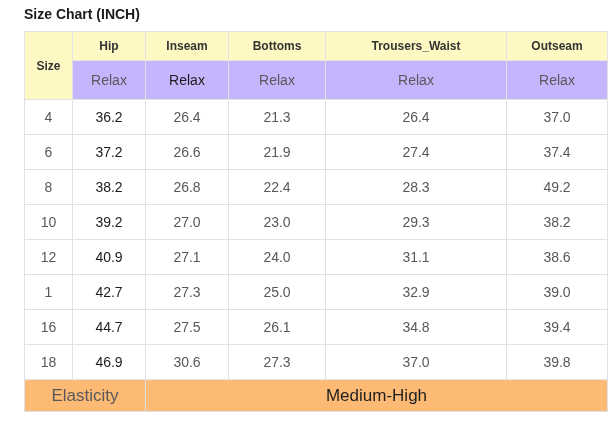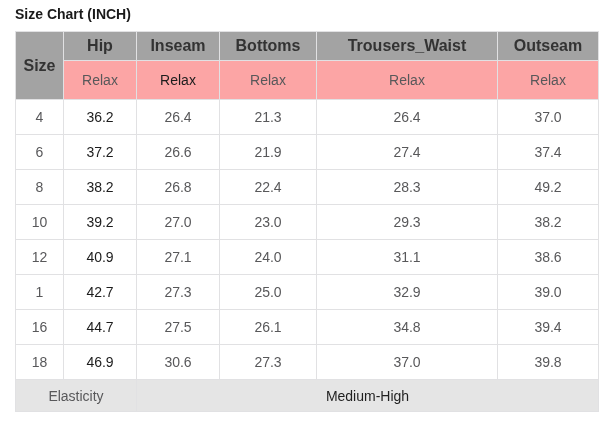--- a/index.html
+++ b/index.html
@@ -6,21 +6,21 @@
   html, body { background: #ffffff; }
   body {
     width: 614px;
     height: 429px;
     font-family: "Liberation Sans", "DejaVu Sans", sans-serif;
     overflow: hidden;
   }
   .page {
     width: 614px;
     height: 429px;
-    padding: 6px 14px 0 15px;
+    padding: 6px 14px 0 24px;
   }
   .chart-title {
     font-size: 14px;
     font-weight: bold;
     color: #1a1a1a;
     line-height: 16px;
     margin-bottom: 9px;
   }
   table.size-chart {
     border-collapse: collapse;
@@ -37,45 +37,45 @@
   
   col.c-size { width: 48px; }
   col.c-hip { width: 73px; }
   col.c-inseam { width: 83px; }
   col.c-bottoms { width: 97px; }
   col.c-trousers { width: 181px; }
   col.c-outseam { width: 101px; }
   
   tr.header-row th {
     height: 29px;
-    background: #a3a3a3;
-    font-size: 16px;
+    background: #fef9c3;
+    font-size: 12px;
     font-weight: bold;
     color: #333333;
   }
   tr.fit-row td {
     height: 39px;
-    background: #fca5a5;
+    background: #c4b5fd;
     font-size: 14px;
     font-weight: normal;
     color: #58585a;
   }
   
   tbody tr td {
     height: 35px;
     font-size: 14px;
     color: #58585a;
     background: #ffffff;
   }
   td.dark, tr.fit-row td.dark { color: #1c1c1c; }
   
   tr.elasticity-row td {
     height: 32px;
-    font-size: 14px;
-    background: #e5e5e5;
+    font-size: 17px;
+    background: #fdba74;
   }
   td.elasticity-label { color: #58585a; }
   td.elasticity-value { color: #1f1f1f; }
 </style>
 </head>
 <body>
 
 <div class="page">
   <div class="chart-title">Size Chart (INCH)</div>
 

